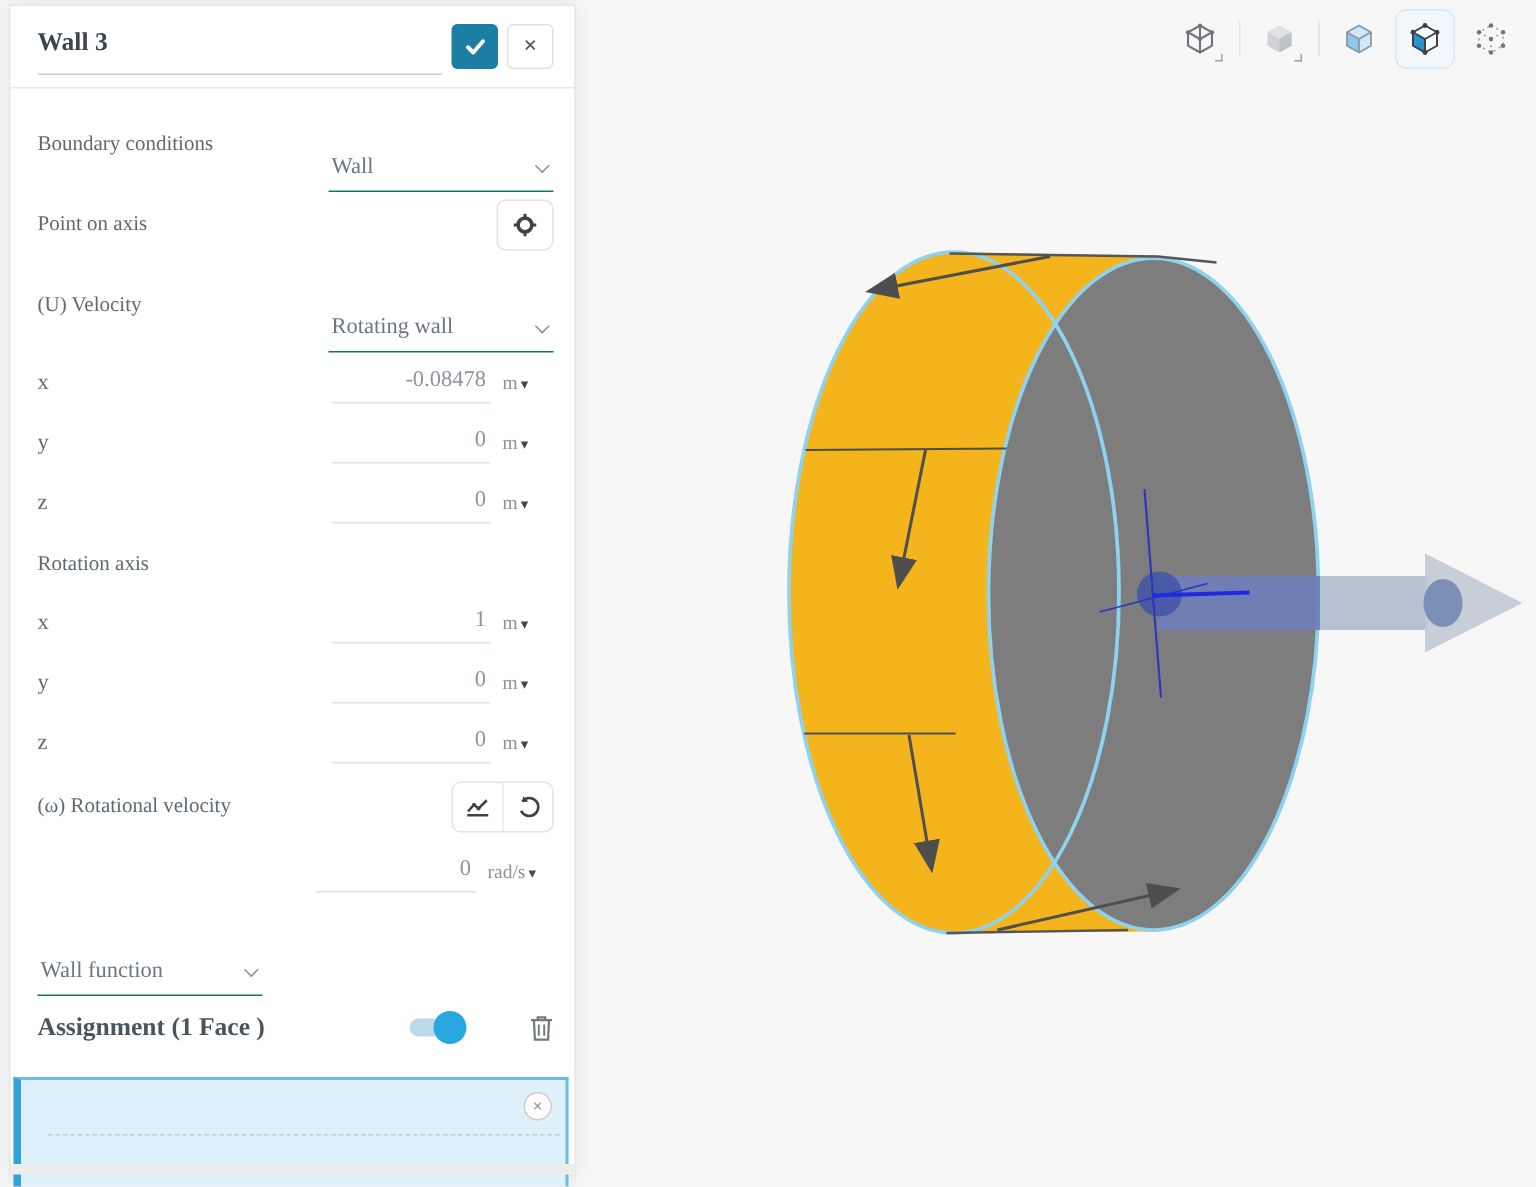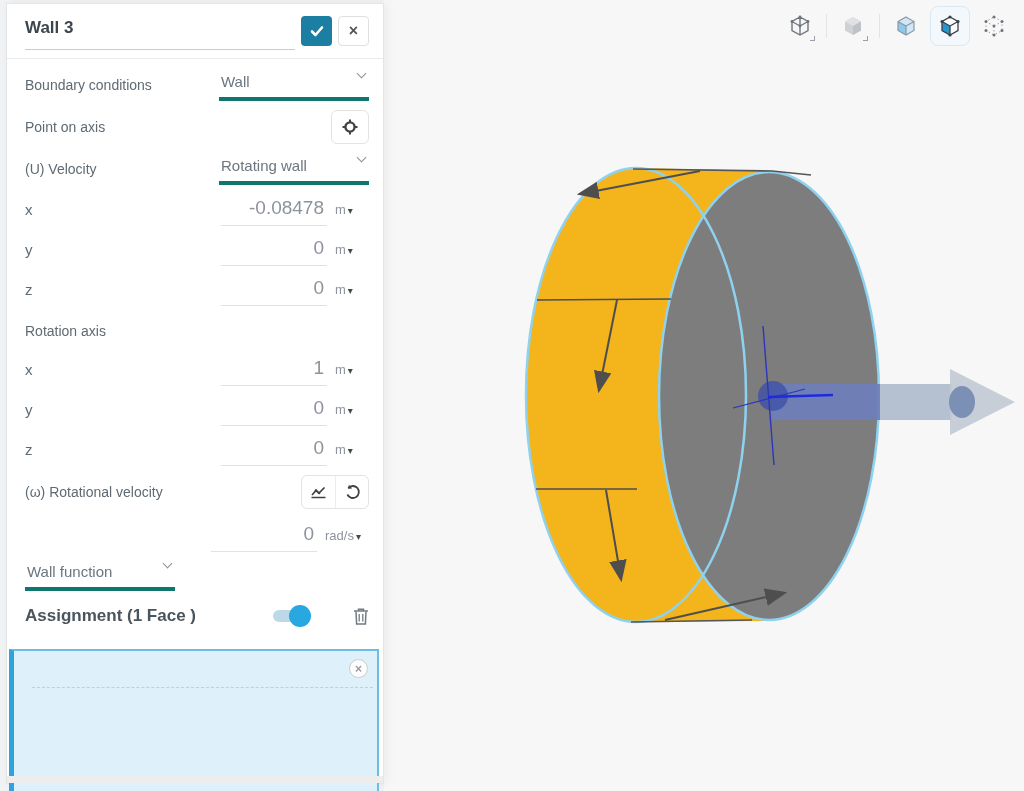--- a/index.html
+++ b/index.html
@@ -1,18 +1,18 @@
 <!DOCTYPE html>
 <html><head>
 <meta charset="utf-8">
 <style>
   * { margin:0; padding:0; box-sizing:border-box; }
   html,body { width:1024px; height:791px; overflow:hidden;
     font-family:"Liberation Sans","DejaVu Sans",sans-serif; background:#f1f2f3; }
-  #app { position:relative; width:1024px; height:791px; }
+  #app { position:relative; width:1024px; height:791px;font-family:Liberation Serif, serif; }
 
   
   #viewport { position:absolute; left:384px; top:0; width:640px; height:791px;
     background:#f7f7f8; }
   #scene { position:absolute; left:0; top:0; }
 
   
   .view-toolbar { position:absolute; top:6px; right:10px; display:flex;
     align-items:center; gap:4px; }
   .vt-btn { width:40px; height:40px; display:flex; align-items:center;
@@ -33,29 +33,29 @@
     border-bottom:1px solid #c6cbd0; padding:6px 2px 8px 0; height:38px; }
   .btn-confirm { width:31px; height:30px; background:#1b7ea2; border-radius:4px;
     display:flex; align-items:center; justify-content:center; cursor:pointer; }
   .btn-cancel { width:31px; height:30px; background:#fff; border:1px solid #e0e0e0;
     border-radius:4px; color:#555; font-size:16px; font-weight:bold; display:flex;
     align-items:center; justify-content:center; cursor:pointer; }
   .divider { height:1px; background:#e9eaeb; margin:0 -14px 0 -18px; }
 
   .row { display:flex; align-items:center; min-height:40px; }
   .lbl { flex:1; font-size:14px; color:#5f6a72; }
-  .select { width:150px; display:flex; 
-    border-bottom:4px solid #0f766e; padding:4px 2px 7px 2px; cursor:pointer; }
+  .select { width:150px; display:flex; align-items:center;
+    border-bottom:1px solid #0f766e; padding:4px 2px 7px 2px; cursor:pointer;margin-top:34px; }
   .select .val { flex:1; font-size:15px; color:#6b7680; }
   .chev { width:7px; height:7px; border-right:1.6px solid #8b9299;
     border-bottom:1.6px solid #8b9299; transform:rotate(45deg); margin:-3px 2px 0 0; }
 
   .coord-row { display:flex; align-items:center; min-height:40px; }
   .coord-lbl { flex:1; font-size:15px; color:#5f6a72; }
-  .num { width:106px; text-align:right; font-size:19px; color:#8d939c;
+  .num { width:106px; text-align:right; font-size:15px; color:#8d939c;
     border-bottom:1px solid #d9e4ec; padding:4px 3px 6px 0; }
   .unit { width:42px; padding-left:8px; font-size:13px; color:#8d939c;
     white-space:nowrap; cursor:pointer; }
   .unit::after { content:"▾"; font-family:"DejaVu Sans",sans-serif; color:#4a4a4a;
     font-size:10px; margin-left:2px; }
 
   .sq-btn { width:38px; height:34px; background:#fff; border:1px solid #e3e3e3;
     border-radius:6px; display:flex; align-items:center; justify-content:center;
     cursor:pointer; }
   .btn-group { display:flex; border:1px solid #e3e3e3; border-radius:6px;

